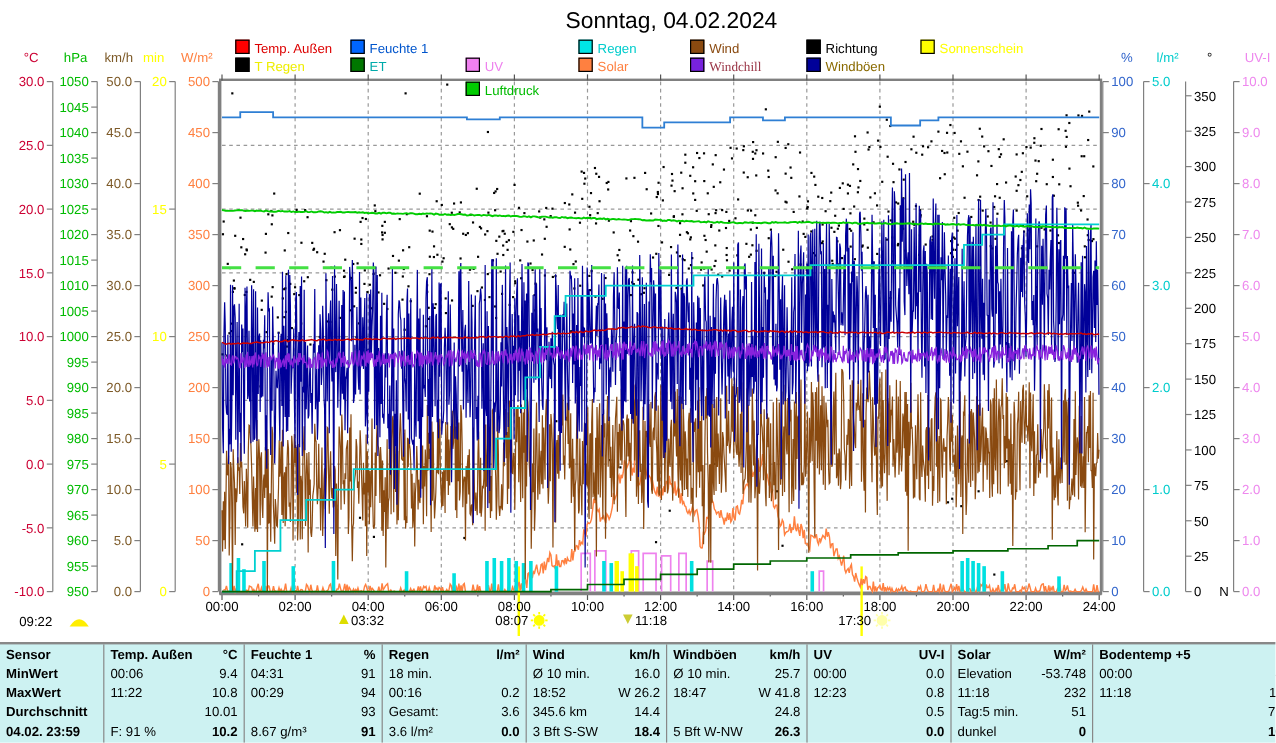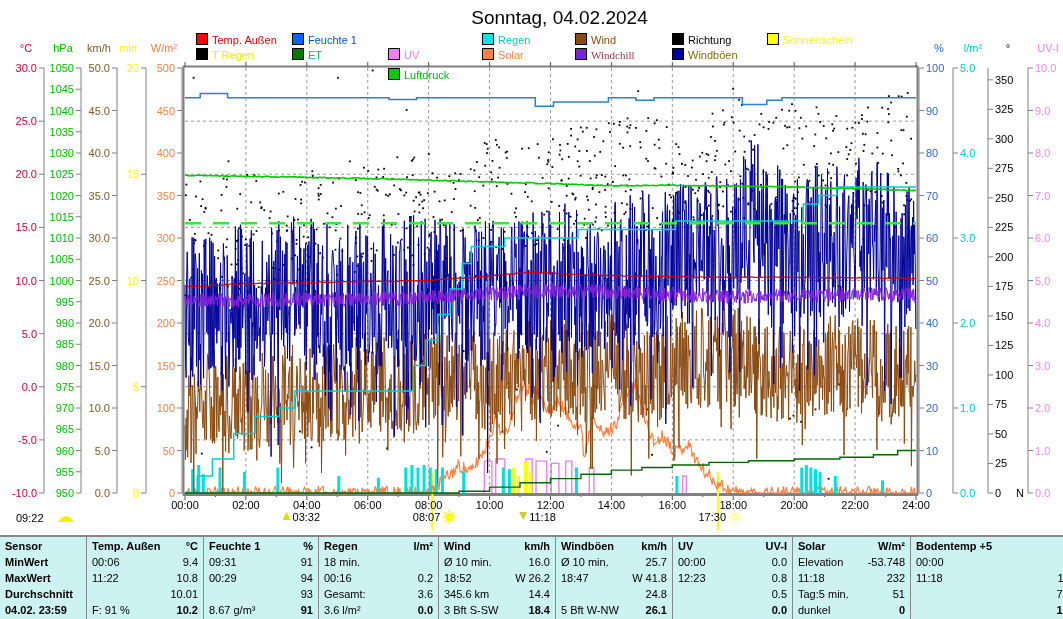--- a/index.html
+++ b/index.html
@@ -1158,21 +1158,21 @@
           <div class="tl">F: 91 %</div>
           <div class="tr b">10.2</div>
         </div>
       </div>
       <div class="stats-col sep" style="left: 203px; width: 115px;">
         <div class="trow">
           <div class="tl b">Feuchte 1</div>
           <div class="tr b">%</div>
         </div>
         <div class="trow">
-          <div class="tl">09:31</div>
+          <div class="tl">04:31</div>
           <div class="tr">91</div>
         </div>
         <div class="trow">
           <div class="tl">00:29</div>
           <div class="tr">94</div>
         </div>
         <div class="trow">
           <div class="tl"></div>
           <div class="tr">93</div>
         </div>
@@ -1237,21 +1237,21 @@
         <div class="trow">
           <div class="tl">18:47</div>
           <div class="tr">W 41.8</div>
         </div>
         <div class="trow">
           <div class="tl"></div>
           <div class="tr">24.8</div>
         </div>
         <div class="trow">
           <div class="tl">5 Bft W-NW</div>
-          <div class="tr b">26.1</div>
+          <div class="tr b">26.3</div>
         </div>
       </div>
       <div class="stats-col sep" style="left: 672px; width: 120px;">
         <div class="trow">
           <div class="tl b">UV</div>
           <div class="tr b">UV-I</div>
         </div>
         <div class="trow">
           <div class="tl">00:00</div>
           <div class="tr">0.0</div>

